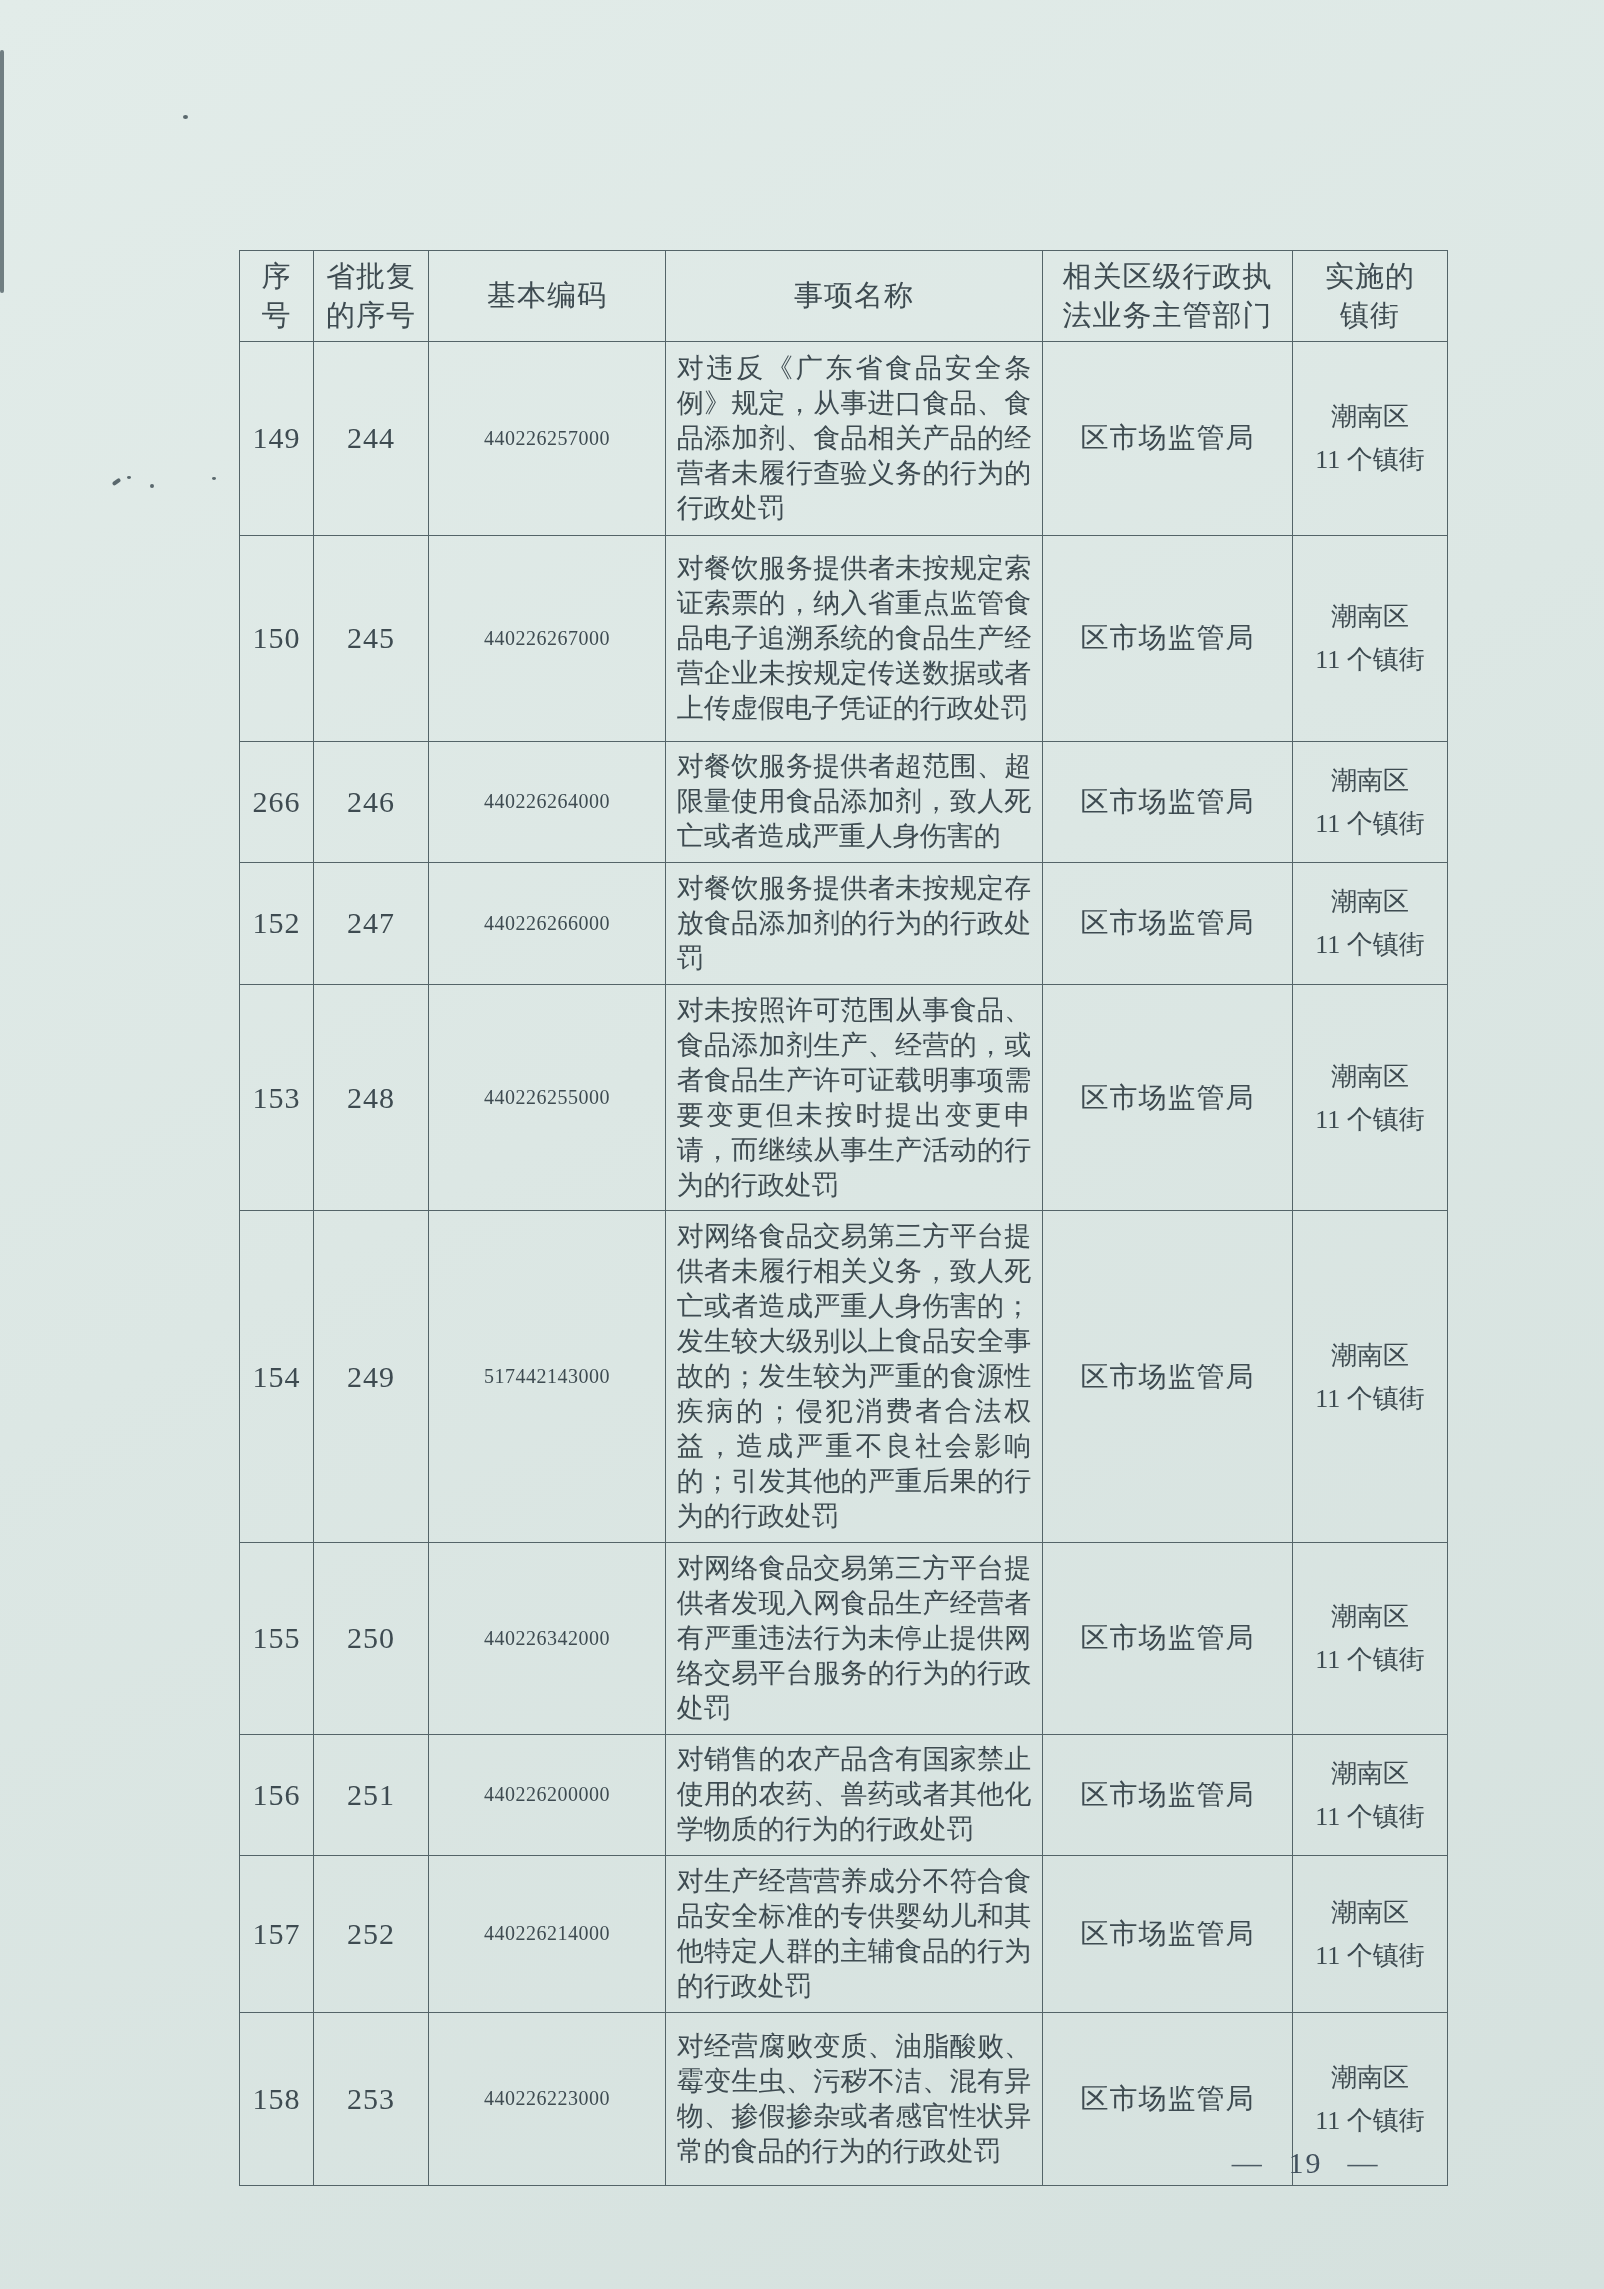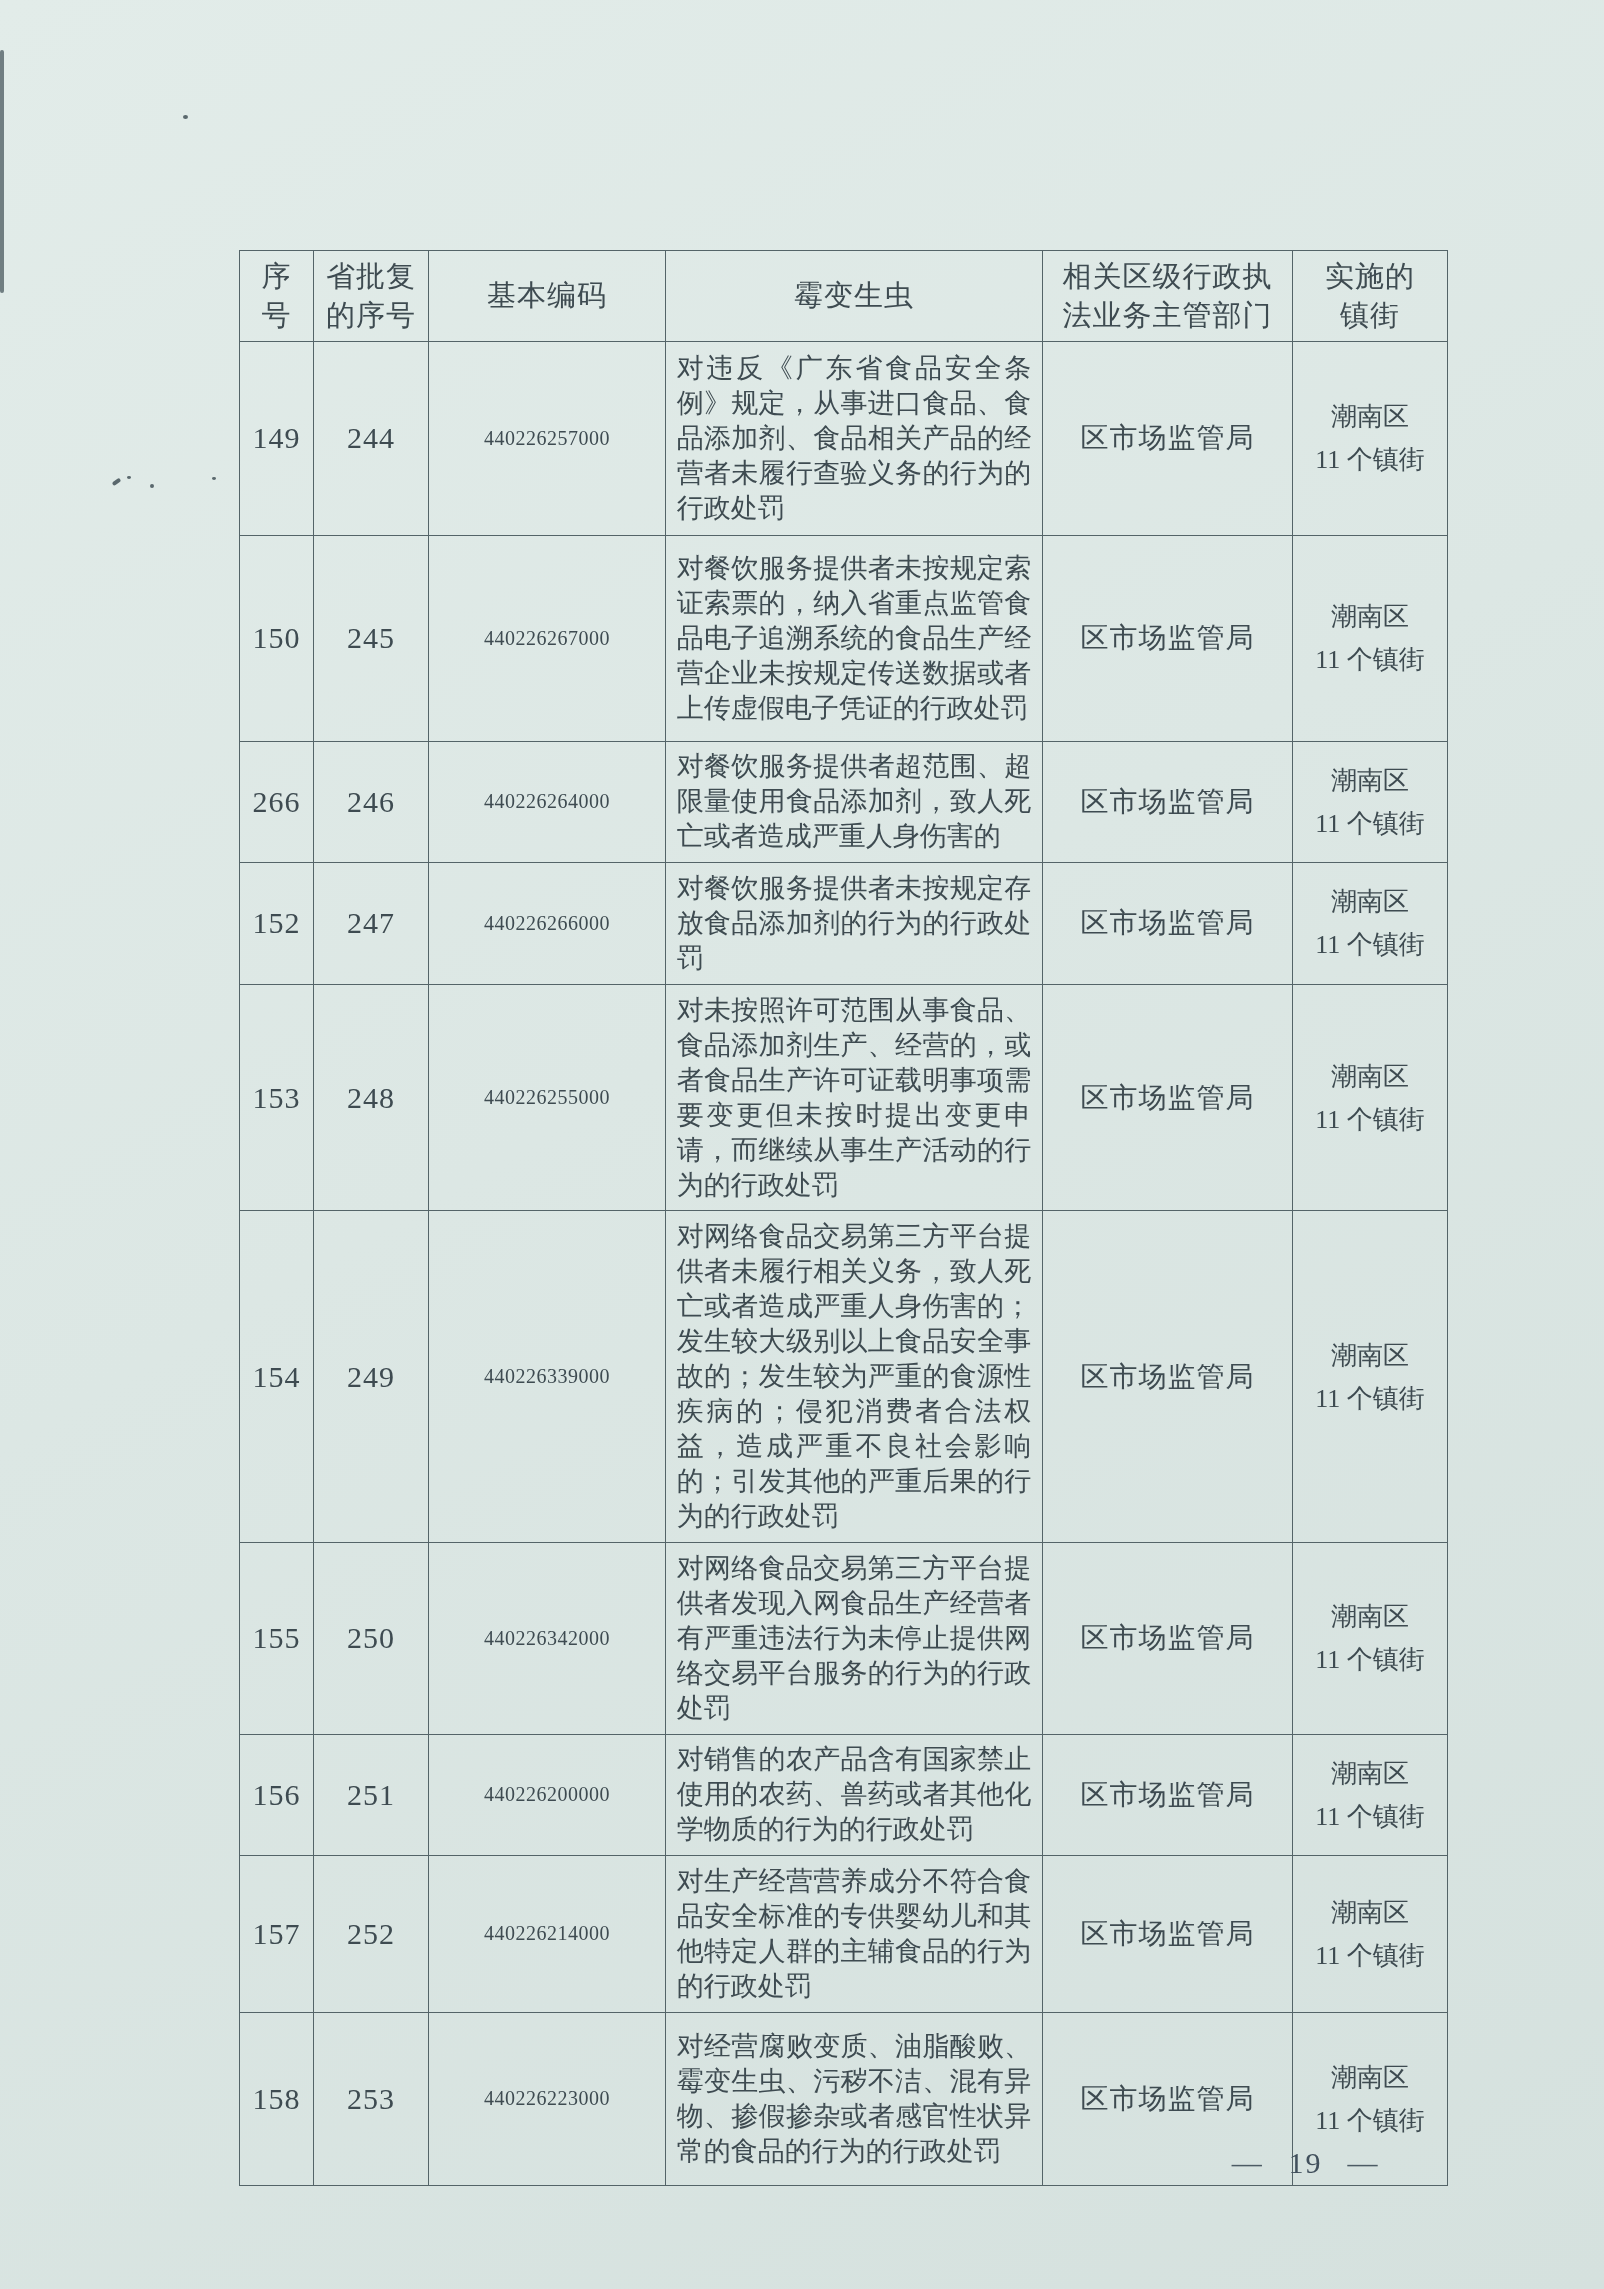--- a/index.html
+++ b/index.html
@@ -70,21 +70,21 @@
       <col style="width:237px">
     <col style="width:377px">
       <col style="width:250px">
       <col style="width:155px">
   </colgroup>
   <thead>
     <tr>
       <th>序号</th>
       <th><span class="hwrap w3">省批复的序号</span></th>
       <th>基本编码</th>
-      <th>霉变生虫</th>
+      <th>事项名称</th>
       <th><span class="hwrap w7">相关区级行政执法业务主管部门</span></th>
       <th><span class="hwrap w3">实施的镇街</span></th>
     </tr>
   </thead>
   <tbody>
     <tr style="height:194px">
       <td class="no">149</td>
       <td class="no">244</td>
       <td class="code">440226257000</td>
       <td class="item">对违反《广东省食品安全条例》规定，从事进口食品、食品添加剂、食品相关产品的经营者未履行查验义务的行为的行政处罚</td>
@@ -134,21 +134,21 @@
       <td class="item">对未按照许可范围从事食品、食品添加剂生产、经营的，或者食品生产许可证载明事项需要变更但未按时提出变更申请，而继续从事生产活动的行为的行政处罚</td>
       <td class="dept">区市场监管局</td>
       <td class="town">
         <div class="town-line">潮南区</div>
         <div class="town-line">11 个镇街</div>
       </td>
     </tr>
     <tr style="height:320px">
       <td class="no">154</td>
       <td class="no">249</td>
-      <td class="code">440226339000</td>
+      <td class="code">517442143000</td>
       <td class="item">对网络食品交易第三方平台提供者未履行相关义务，致人死亡或者造成严重人身伤害的；发生较大级别以上食品安全事故的；发生较为严重的食源性疾病的；侵犯消费者合法权益，造成严重不良社会影响的；引发其他的严重后果的行为的行政处罚</td>
       <td class="dept">区市场监管局</td>
       <td class="town">
         <div class="town-line">潮南区</div>
         <div class="town-line">11 个镇街</div>
       </td>
     </tr>
     <tr style="height:186px">
       <td class="no">155</td>
       <td class="no">250</td>

